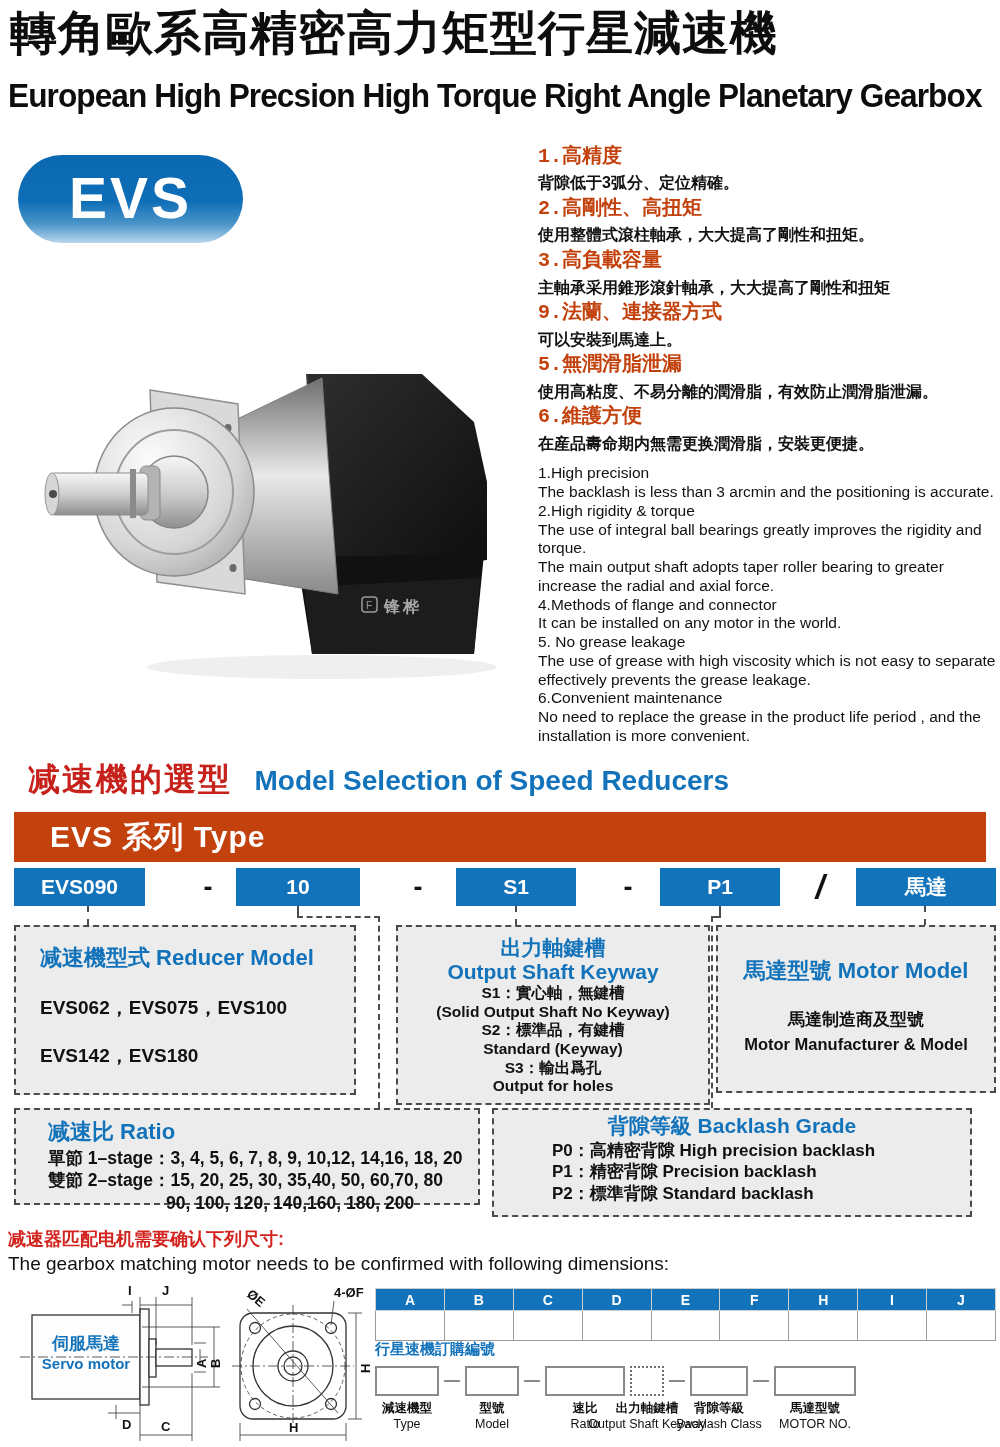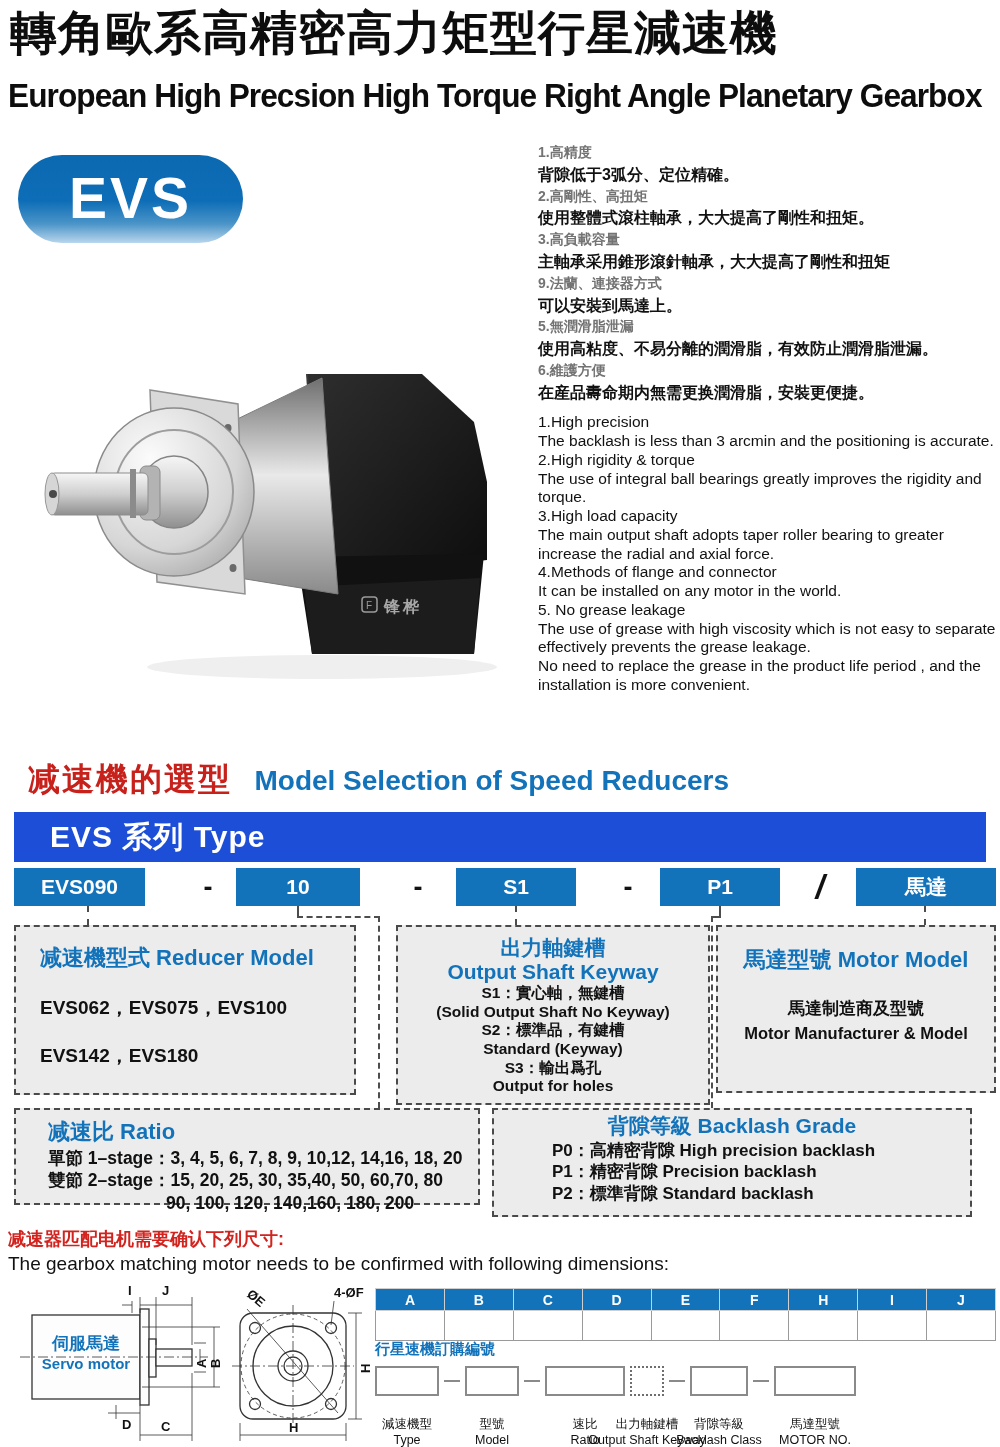--- a/index.html
+++ b/index.html
@@ -9,31 +9,31 @@
   
   .title-zh { position:absolute; left:10px; top:2px; font-size:47px; font-weight:900; letter-spacing:1px; color:#0d0d0d; white-space:nowrap; }
   .title-en { position:absolute; left:8px; top:76px; font-size:34px; font-weight:700; color:#0d0d0d; white-space:nowrap; transform:scaleX(.93); transform-origin:left; letter-spacing:-1px; }
 
   .evs-badge { position:absolute; left:18px; top:155px; width:225px; height:88px; border-radius:44px;
     background:linear-gradient(180deg,#0b69b1 0%,#0d6db6 52%,#4a94c8 78%,#b9d6ec 100%);
     color:#fff; font-size:57px; font-weight:800; text-align:center; line-height:86px; letter-spacing:3px; }
 
   
   .features { position:absolute; left:538px; top:143px; width:462px; }
-  .fzh-h { color:#737373; font-size:14px; font-weight:700; line-height:1.42; }
+  .fzh-h { color:#c2410c; font-size:20px; font-weight:700; line-height:1.42;font-family:Liberation Mono, monospace; }
   .fzh-b { color:#111; font-size:16px; font-weight:700; line-height:1.48; }
   .fen { margin-top:9px; font-size:15.5px; line-height:1.21; color:#111; }
   .fen p { margin:0; }
 
   
   .sec { position:absolute; left:28px; top:758px; white-space:nowrap; }
   .sec-zh { font-size:32px; font-weight:700; color:#c7211c; letter-spacing:2px; }
   .sec-en { font-size:28px; font-weight:700; color:#1373ba; margin-left:18px; }
 
-  .series-bar { position:absolute; left:14px; top:812px; width:972px; height:50px; background:#1d4ed8;
+  .series-bar { position:absolute; left:14px; top:812px; width:972px; height:50px; background:#c2410c;
     color:#fff; font-size:30px; font-weight:700; line-height:50px; padding-left:36px; letter-spacing:1px; }
 
   
   .code-box { position:absolute; top:868px; height:38px; background:#1373ba; color:#fff; font-weight:700;
     font-size:21px; text-align:center; line-height:38px; }
   .sep { position:absolute; top:868px; width:40px; color:#111; font-weight:900; font-size:27px; line-height:38px; text-align:center; }
   .sep.slash { font-size:33px; font-style:italic; }
 
   
   .vconn { position:absolute; border-left:2px dashed #4d4d4d; width:0; }
@@ -41,21 +41,21 @@
 
   
   .dbox { position:absolute; background:#ececec; border:2px dashed #4a4a4a; }
   .dbox-title { color:#1373ba; font-weight:700; }
   .b-reducer { left:14px; top:925px; width:342px; height:170px; padding:16px 0 0 24px; }
   .b-reducer .dbox-title { font-size:22px; }
   .b-reducer .ln { font-size:19px; font-weight:700; margin-top:22px; }
   .b-keyway { left:396px; top:925px; width:314px; height:180px; text-align:center; padding-top:9px; }
   .b-keyway .dbox-title { font-size:21px; line-height:1.15; }
   .b-keyway .ln { font-size:15.5px; font-weight:700; line-height:1.2; }
-  .b-motor { left:716px; top:925px; width:280px; height:168px; text-align:center; padding-top:18px; }
+  .b-motor { left:716px; top:925px; width:280px; height:168px; text-align:center; padding-top:29px; }
   .b-motor .dbox-title { font-size:22px; }
   .b-motor .ln1 { font-size:17px; font-weight:700; margin-top:22px; }
   .b-motor .ln2 { font-size:16.5px; font-weight:700; margin-top:4px; }
   .b-ratio { left:14px; top:1108px; width:466px; height:97px; padding:7px 0 0 32px; }
   .b-ratio .dbox-title { font-size:22px; }
   .b-ratio .ln { font-size:17.5px; font-weight:700; line-height:1.28; }
   .b-ratio .ln.indent { padding-left:118px; }
   .b-backlash { left:492px; top:1108px; width:480px; height:109px; padding-top:2px; }
   .b-backlash .dbox-title { font-size:21px; text-align:center; }
   .b-backlash .ln { font-size:17px; font-weight:700; line-height:1.26; padding-left:58px; }
@@ -68,21 +68,21 @@
   .dim-table { position:absolute; left:375px; top:1288px; width:621px; border-collapse:collapse; table-layout:fixed; }
   .dim-table th { background:#1373ba; color:#fff; font-size:14px; font-weight:700; height:22px; border:1px solid #cfcfcf; }
   .dim-table td { background:#fff; height:30px; border:1px solid #9a9a9a; }
 
   .order-title { position:absolute; left:375px; top:1340px; font-size:15px; font-weight:700; color:#1373ba;font-family:Liberation Serif, serif; }
 
   .obox { position:absolute; top:1366px; height:30px; background:#fff; border:2px solid #8a8a8a; }
   .obox.dotted { border:2px dotted #6e6e6e; }
   .odash { position:absolute; top:1380px; width:16px; border-top:2px solid #8a8a8a; }
   .olabel { position:absolute; top:1400px; width:124px; text-align:center; font-size:12.5px; line-height:1.28; color:#111; }
-  .olabel .zh { font-weight:400;margin-top:16px; }
+  .olabel .zh { font-weight:700; }
 
   svg text { font-family:"Liberation Sans", sans-serif; }
 </style>
 </head>
 <body>
 
 <div class="page">
 
   <div class="title-zh">轉角歐系高精密高力矩型行星減速機</div>
   <div class="title-en">European High Precsion High Torque Right Angle Planetary Gearbox</div>
@@ -154,26 +154,26 @@
     <div class="fzh-b">可以安裝到馬達上。</div>
     <div class="fzh-h">5.無潤滑脂泄漏</div>
     <div class="fzh-b">使用高粘度、不易分離的潤滑脂，有效防止潤滑脂泄漏。</div>
     <div class="fzh-h">6.維護方便</div>
     <div class="fzh-b">在産品夀命期内無需更换潤滑脂，安裝更便捷。</div>
     <div class="fen">
       <p>1.High precision</p>
       <p>The backlash is less than 3 arcmin and the positioning is accurate.</p>
       <p>2.High rigidity &amp; torque</p>
       <p>The use of integral ball bearings greatly improves the rigidity and torque.</p>
-      <p>3.High load capacity</p>
       <p>The main output shaft adopts taper roller bearing to greater increase the radial and axial force.</p>
       <p>4.Methods of flange and connector</p>
       <p>It can be installed on any motor in the world.</p>
       <p>5. No grease leakage</p>
       <p>The use of grease with high viscosity which is not easy to separate effectively prevents the grease leakage.</p>
+      <p>6.Convenient maintenance</p>
       <p>No need to replace the grease in the product life period , and the installation is more convenient.</p>
     </div>
   </div>
 
   <div class="sec">
     <span class="sec-zh">减速機的選型</span>
     <span class="sec-en">Model Selection of Speed Reducers</span>
   </div>
   <div class="series-bar">EVS 系列 Type</div>
 

